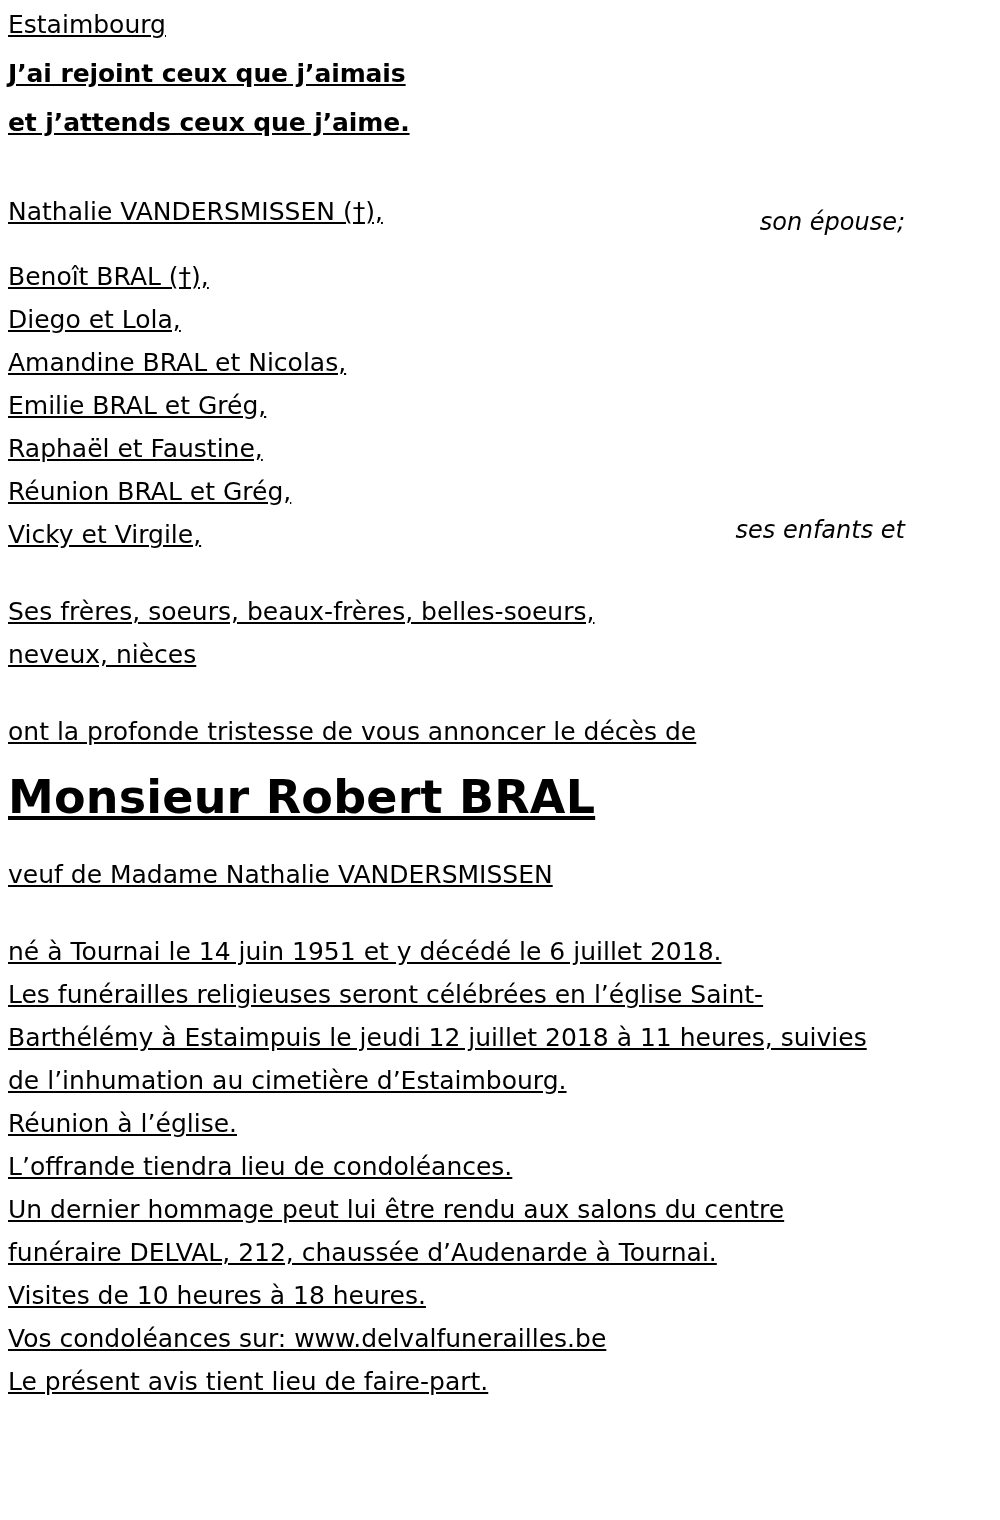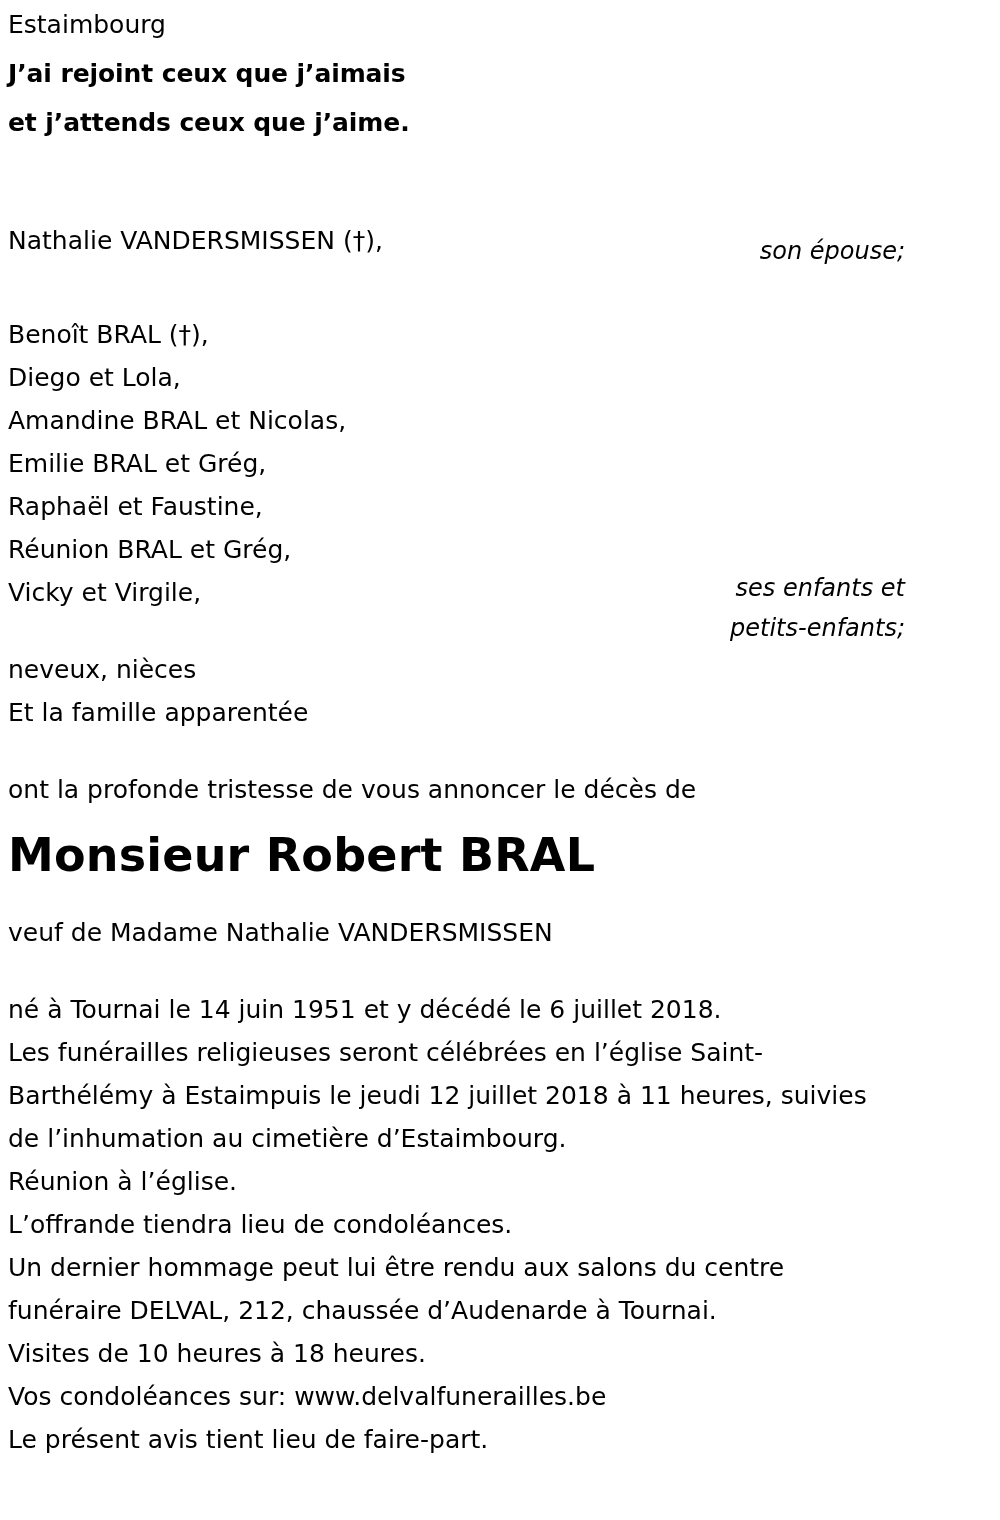--- a/index.html
+++ b/index.html
@@ -14,20 +14,21 @@
     color: #000000;
     -webkit-font-smoothing: antialiased;
   }
   .page {
     position: relative;
     width: 915px;
     height: 1520px;
     box-sizing: border-box;
     padding: 0 10px 12px 8px;
     overflow: hidden;
+    text-decoration: underline;
   }
   .line {
     font-size: 25px;
     line-height: 43px;
     white-space: pre-wrap;
   }
   .city {
     font-size: 25px;
     line-height: 30px;
     margin-top: 10px;
@@ -36,21 +37,20 @@
     font-weight: bold;
     font-size: 25px;
     line-height: 43px;
     letter-spacing: -0.1px;
   }
   .epitaph-1 { margin-top: 12px; }
   .epitaph-2 { margin-top: 6px; }
 
   .rel-row {
     position: relative;
-    margin-top: 29px;
   }
   .annot {
     position: absolute;
     right: 0;
     font-style: italic;
     font-size: 24px;
     line-height: 40px;
     text-align: right;
     white-space: nowrap;
   }
@@ -103,29 +103,28 @@
     <div class="line">Benoît BRAL (†),</div>
     <div class="line">Diego et Lola,</div>
     <div class="line">Amandine BRAL et Nicolas,</div>
     <div class="line">Emilie BRAL et Grég,</div>
     <div class="line">Raphaël et Faustine,</div>
     <div class="line">Réunion BRAL et Grég,</div>
     <div class="line">Vicky et Virgile,</div>
 
     <div class="annot annot-kids" style="top:255px;">
       <span class="annot-l">ses enfants et</span>
-      <span class="annot-l">petits-enfants;</span>
     </div>
   </div>
 
   <div class="spacer-md"></div>
 
   <div>
+    <div class="line">Ses frères, soeurs, beaux-frères, belles-soeurs,</div>
     <div class="line">neveux, nièces</div>
-    <div class="line">Et la famille apparentée</div>
   </div>
 
   <div class="spacer-md"></div>
 
   <div class="line">ont la profonde tristesse de vous annoncer le décès de</div>
 
   <div class="spacer-sm"></div>
 
   <div class="deceased-name">Monsieur Robert BRAL</div>
 

